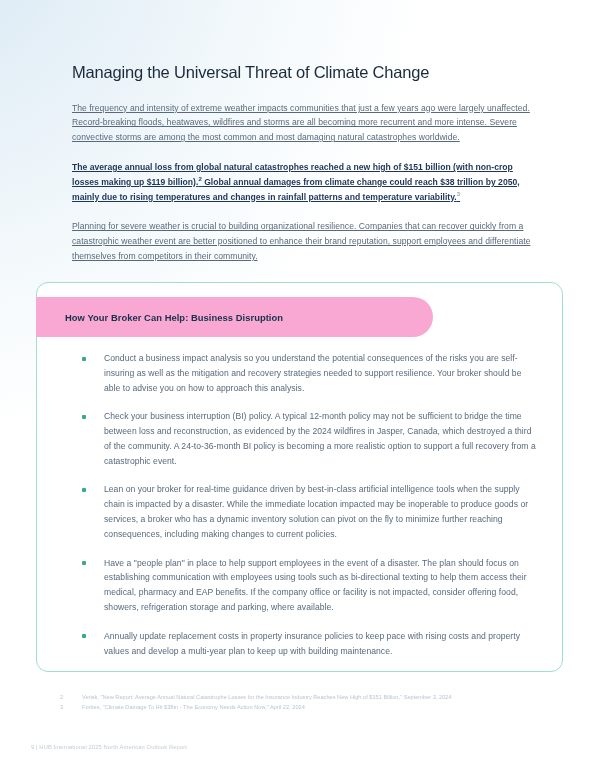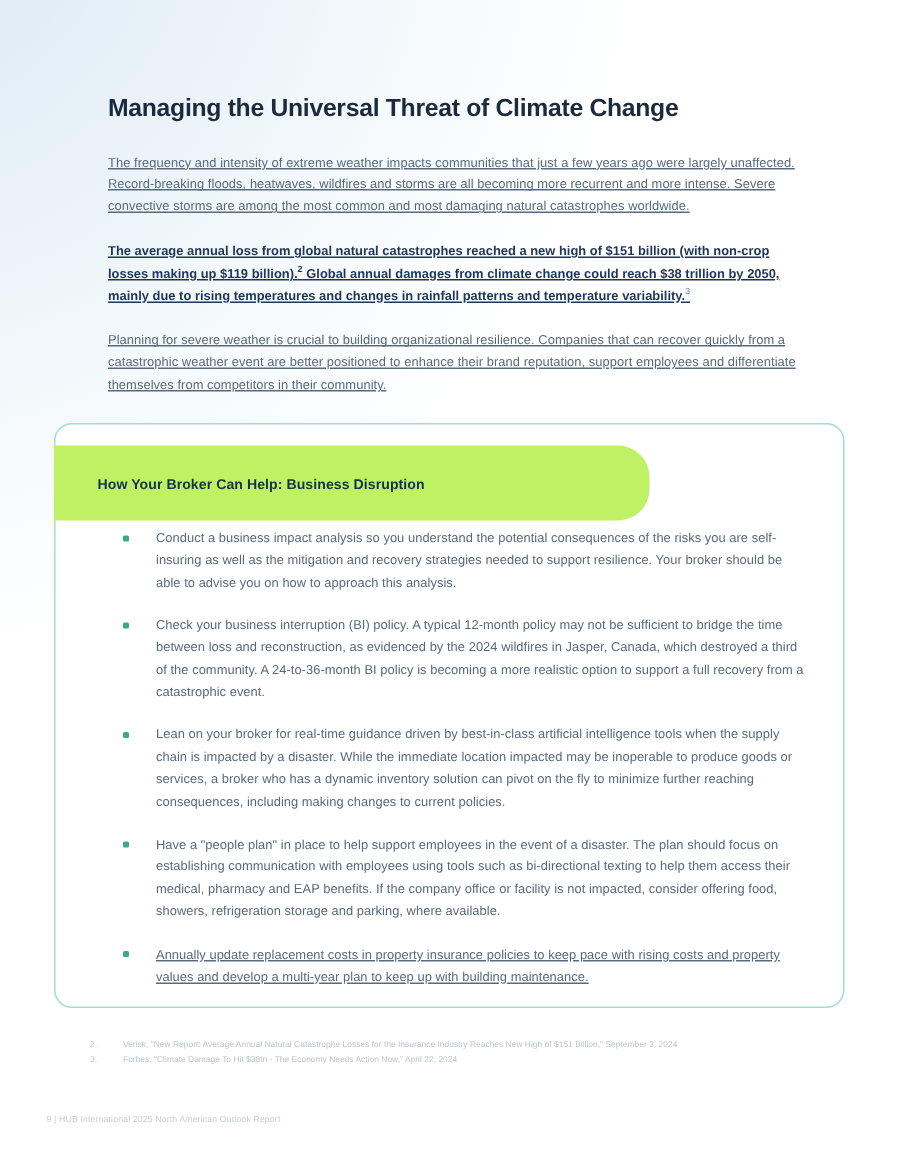--- a/index.html
+++ b/index.html
@@ -22,21 +22,21 @@
     box-sizing: border-box;
   }
   .content {
     position: absolute;
     left: 72px;
     top: 62px;
     width: 460px;
   }
   .page-title {
     font-size: 16.5px;
-    font-weight: 700;
+    font-weight: 400;
     color: #1b2a3c;
     letter-spacing: -0.2px;
     margin: 0 0 18px 0;
     line-height: 1.25;
   }
   .body-par {
     font-size: 8.6px;
     line-height: 1.72;
     color: #58697c;
     margin: 0 0 15px 0;
@@ -66,22 +66,22 @@
     border: 1px solid #9fded0;
     border-radius: 12px;
     box-sizing: border-box;
     background: #ffffff;
   }
   .callout-pill {
     position: absolute;
     left: -1px;
     top: 14px;
     width: 397px;
-    height: 50px;
-    background: #bef264;
+    height: 40px;
+    background: #f9a8d4;
     border-top-right-radius: 21px;
     border-bottom-right-radius: 21px;
     border-top-left-radius: 0;
     border-bottom-left-radius: 0;
     display: flex;
     align-items: center;
   }
   .callout-pill-label {
     padding-left: 29px;
     font-size: 9.4px;
@@ -102,21 +102,20 @@
     position: relative;
     padding-left: 26px;
     margin-bottom: 14px;
     font-size: 8.6px;
     line-height: 1.72;
     color: #58697c;
     letter-spacing: 0.03px;
   }
   .bullet-item:last-child {
     margin-bottom: 16px;
-    text-decoration: underline;
   }
   .bullet-dot {
     position: absolute;
     left: 4px;
     top: 5.5px;
     width: 4px;
     height: 4px;
     background: #3aa98c;
     border-radius: 1px;
   }

